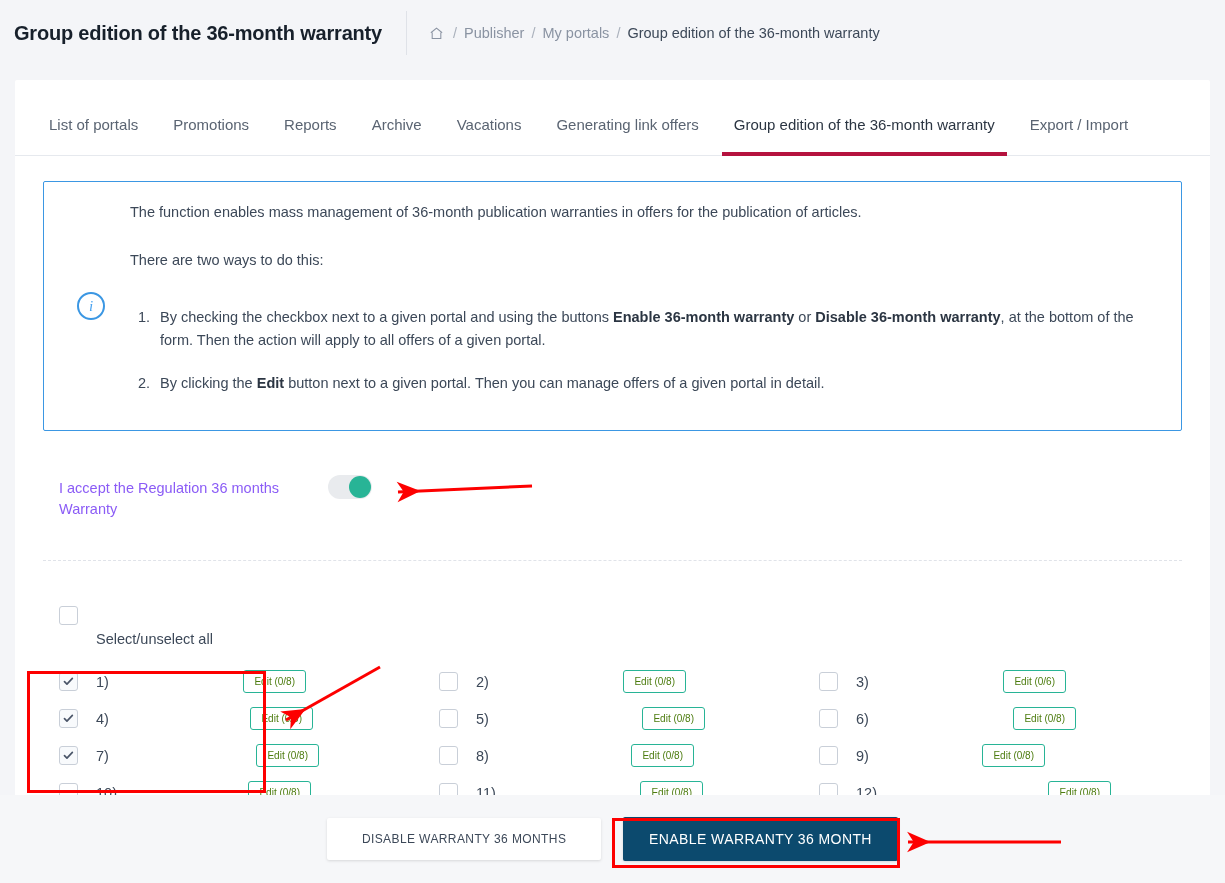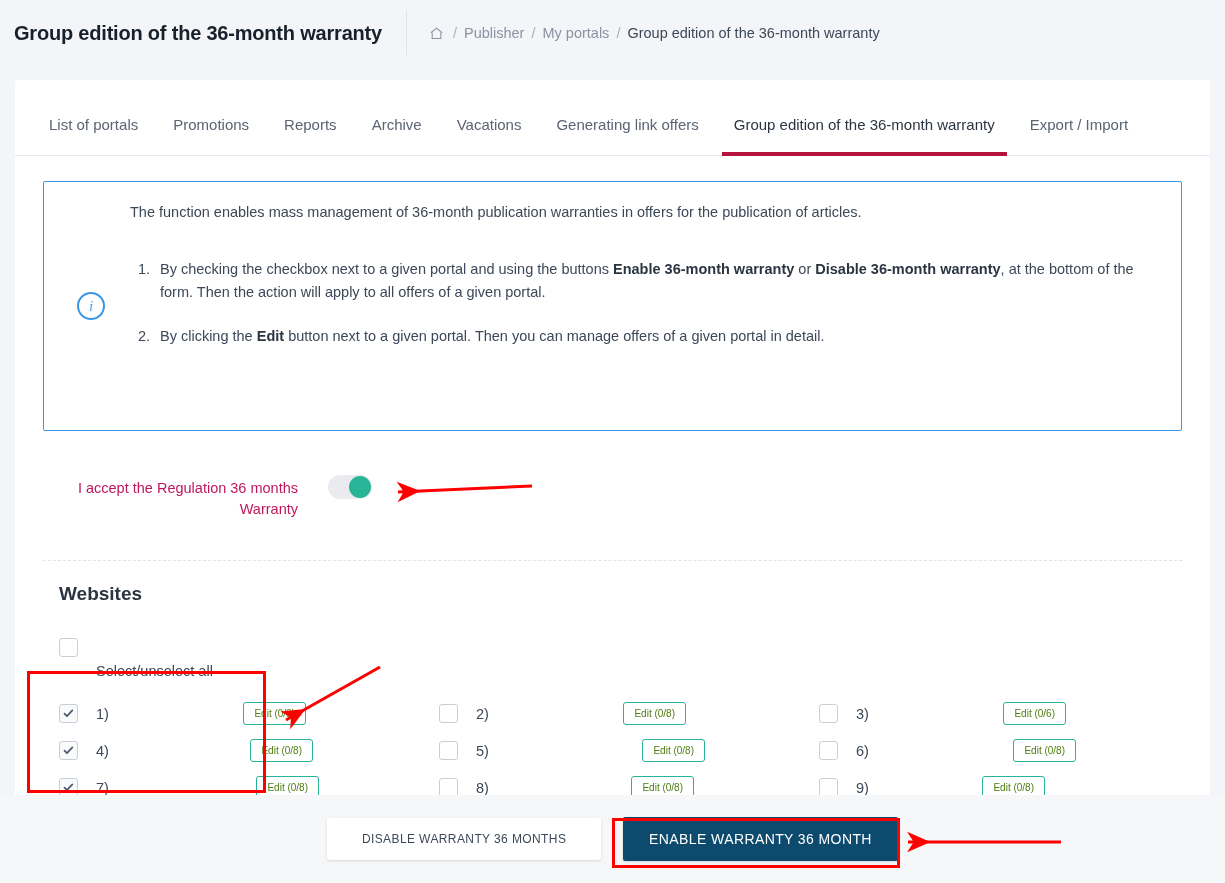--- a/index.html
+++ b/index.html
@@ -139,24 +139,23 @@
     display: flex;
     align-items: flex-start;
     margin-top: 44px;
     padding-bottom: 40px;
     border-bottom: 1px dashed #e0e3e9;
   }
   .toggle-label {
     width: 255px;
     font-size: 14.5px;
     line-height: 1.45;
-    color: #be185d;
+    color: #8b5cf6;
     padding-top: 3px;
     padding-left: 16px;
-    text-align: right;
   }
   .switch {
     width: 44px; height: 24px;
     background: #e9ebee;
     border-radius: 12px;
     position: relative;
     margin-left: 30px;
     cursor: pointer;
     flex: 0 0 auto;
   }
@@ -322,40 +321,40 @@
   </div>
 
   <div class="card-body">
 
     <div class="info-box">
       <div class="info-icon-col">
         <div class="info-icon">i</div>
       </div>
       <div class="info-content">
         <p class="info-p">The function enables mass management of 36-month publication warranties in offers for the publication of articles.</p>
+        <p class="info-p second">There are two ways to do this:</p>
         <ol class="info-list">
           <li>
             <span>By checking the checkbox next to a given portal and using the buttons </span><b>Enable 36-month warranty</b><span> or </span><b>Disable 36-month warranty</b><span>, at the bottom of the form. Then the action will apply to all offers of a given portal.</span>
           </li>
           <li>
             <span>By clicking the </span><b>Edit</b><span> button next to a given portal. Then you can manage offers of a given portal in detail.</span>
           </li>
         </ol>
       </div>
     </div>
 
     <div class="toggle-row">
       <div class="toggle-label">I accept the Regulation 36 months Warranty</div>
       <div class="switch">
         <div class="knob"></div>
       </div>
     </div>
 
     <div class="websites">
-      <h2>Websites</h2>
 
       <div class="sel-all-row">
         <span class="cb"></span>
         <span class="lbl">Select/unselect all</span>
       </div>
 
       <div class="grid">
 
         <div class="portal-item">
           <span class="cb checked">

